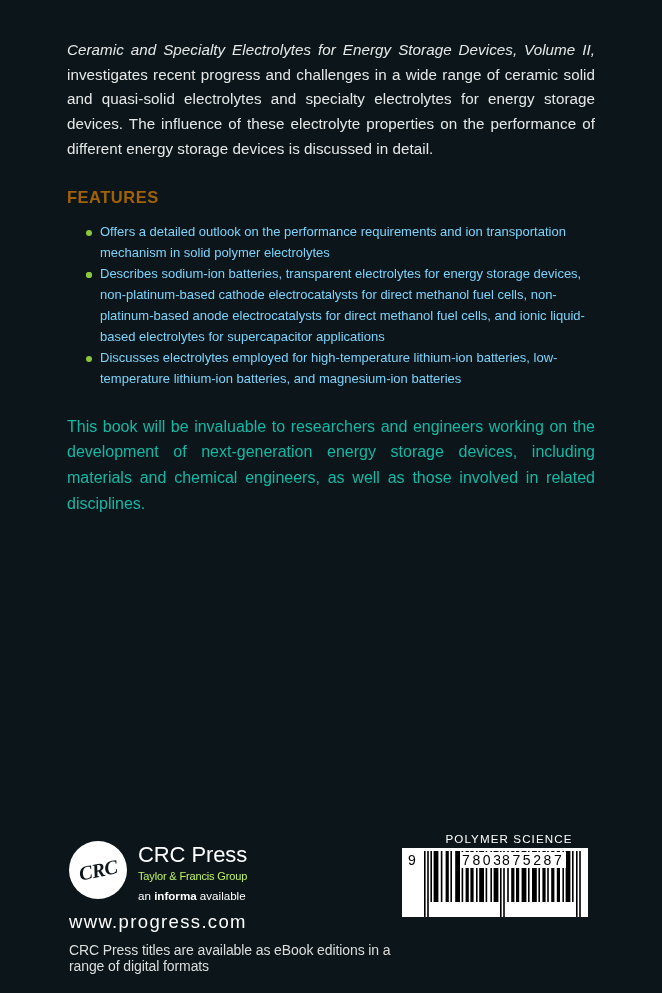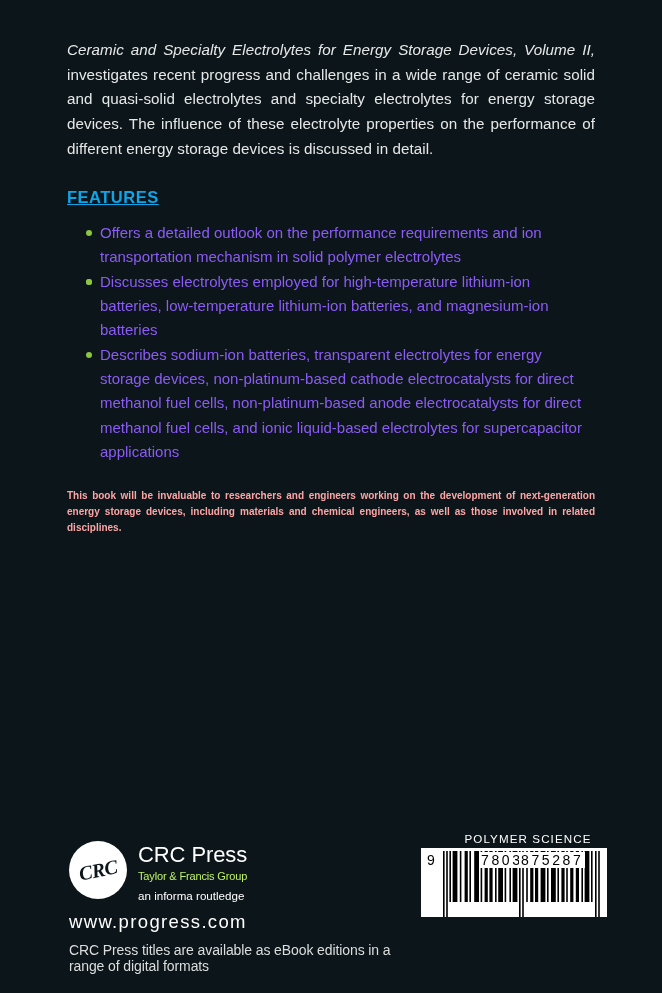--- a/index.html
+++ b/index.html
@@ -40,62 +40,60 @@
     text-justify: inter-word;
     margin: 0;
     letter-spacing: 0.05px;
   }
   .blurb .ttl {
     font-style: italic;
   }
 
   
   .features-heading {
-    color: #0ea5e9;
+    color: #a16207;
     font-size: 16.5px;
     font-weight: bold;
     letter-spacing: 0.5px;
     margin: 27px 0 0 0;
-    text-decoration: underline;
   }
 
   
   .features-list {
     list-style: none;
     margin: 14px 0 0 0;
     padding: 0;
   }
   .features-list li {
     position: relative;
-    color: #8b5cf6;
-    font-size: 15px;
+    color: #7dd3fc;
+    font-size: 13px;
     line-height: 1.62;
     padding-left: 33px;
     margin-bottom: 0px;
   }
   .features-list li .bullet {
     position: absolute;
     left: 19px;
     top: 9px;
     width: 6px;
     height: 6px;
     border-radius: 50%;
     background: #8cc63f;
     display: block;
   }
 
   
   .closing {
-    color: #fca5a5;
-    font-size: 10px;
+    color: #14b8a6;
+    font-size: 16px;
     line-height: 1.62;
     text-align: justify;
     text-justify: inter-word;
     margin: 24px 0 0 0;
-    font-weight: bold;
   }
 
   
   .publisher {
     position: absolute;
     left: 69px;
     top: 841px;
     width: 330px;
   }
   .pub-row {
@@ -145,39 +143,39 @@
     line-height: 1.45;
     margin-top: 3px;
     letter-spacing: -0.15px;
   }
   .pub-informa {
     color: #ffffff;
     font-size: 11.6px;
     line-height: 1.4;
     margin-top: 3px;
   }
-  .pub-informa b { font-weight: normal; }
+  .pub-informa b { font-weight: bold; }
 
   .pub-url {
     color: #ffffff;
     font-size: 18.5px;
     letter-spacing: 1.35px;
     margin-top: 7px;
   }
   .pub-note {
     color: #dcdede;
     font-size: 14px;
     margin-top: 9px;
     letter-spacing: -0.1px;
   }
 
   
   .barcode-block {
     position: absolute;
-    left: 421px;
+    left: 402px;
     top: 832px;
     width: 214px;
   }
   .polymer-science {
     color: #ffffff;
     font-size: 11.6px;
     letter-spacing: 1.1px;
     text-align: center;
     margin-bottom: 3px;
   }
@@ -236,36 +234,36 @@
 
   <div class="content">
 
     <p class="blurb"><span class="ttl">Ceramic and Specialty Electrolytes for Energy Storage Devices, Volume II,</span><span> investigates recent progress and challenges in a wide range of ceramic solid and quasi-solid electrolytes and specialty electrolytes for energy storage devices. The influence of these electrolyte properties on the performance of different energy storage devices is discussed in detail.</span></p>
 
     <h2 class="features-heading">FEATURES</h2>
 
     <ul class="features-list">
       <li><span class="bullet"></span><span>Offers a detailed outlook on the performance requirements and ion transportation mechanism in solid polymer electrolytes</span></li>
       <li><span class="bullet"></span></li>
+      <li><span class="bullet"></span><span>Describes sodium-ion batteries, transparent electrolytes for energy storage devices, non-platinum-based cathode electrocatalysts for direct methanol fuel cells, non-platinum-based anode electrocatalysts for direct methanol fuel cells, and ionic liquid-based electrolytes for supercapacitor applications</span></li>
       <li><span class="bullet"></span><span>Discusses electrolytes employed for high-temperature lithium-ion batteries, low-temperature lithium-ion batteries, and magnesium-ion batteries</span></li>
-      <li><span class="bullet"></span><span>Describes sodium-ion batteries, transparent electrolytes for energy storage devices, non-platinum-based cathode electrocatalysts for direct methanol fuel cells, non-platinum-based anode electrocatalysts for direct methanol fuel cells, and ionic liquid-based electrolytes for supercapacitor applications</span></li>
     </ul>
 
     <p class="closing">This book will be invaluable to researchers and engineers working on the development of next-generation energy storage devices, including materials and chemical engineers, as well as those involved in related disciplines.</p>
   </div>
 
   <div class="publisher">
     <div class="pub-row">
       <div class="crc-circle">
         <span class="crc-text">CRC</span>
       </div>
       <div class="pub-names">
         <div class="pub-name">CRC Press</div>
         <div class="pub-group">Taylor &amp; Francis Group</div>
-        <div class="pub-informa"><span>an </span><b>informa</b><span> routledge</span></div>
+        <div class="pub-informa"><span>an </span><b>informa</b><span> available</span></div>
       </div>
     </div>
     <div class="pub-url">www.progress.com</div>
     <div class="pub-note">CRC Press titles are available as eBook editions in a range of digital formats</div>
   </div>
 
   <div class="barcode-block">
     <div class="polymer-science">POLYMER SCIENCE</div>
     <div class="barcode-card">
       <div class="isbn-line">ISBN: 978-0-367-70156-7</div>

